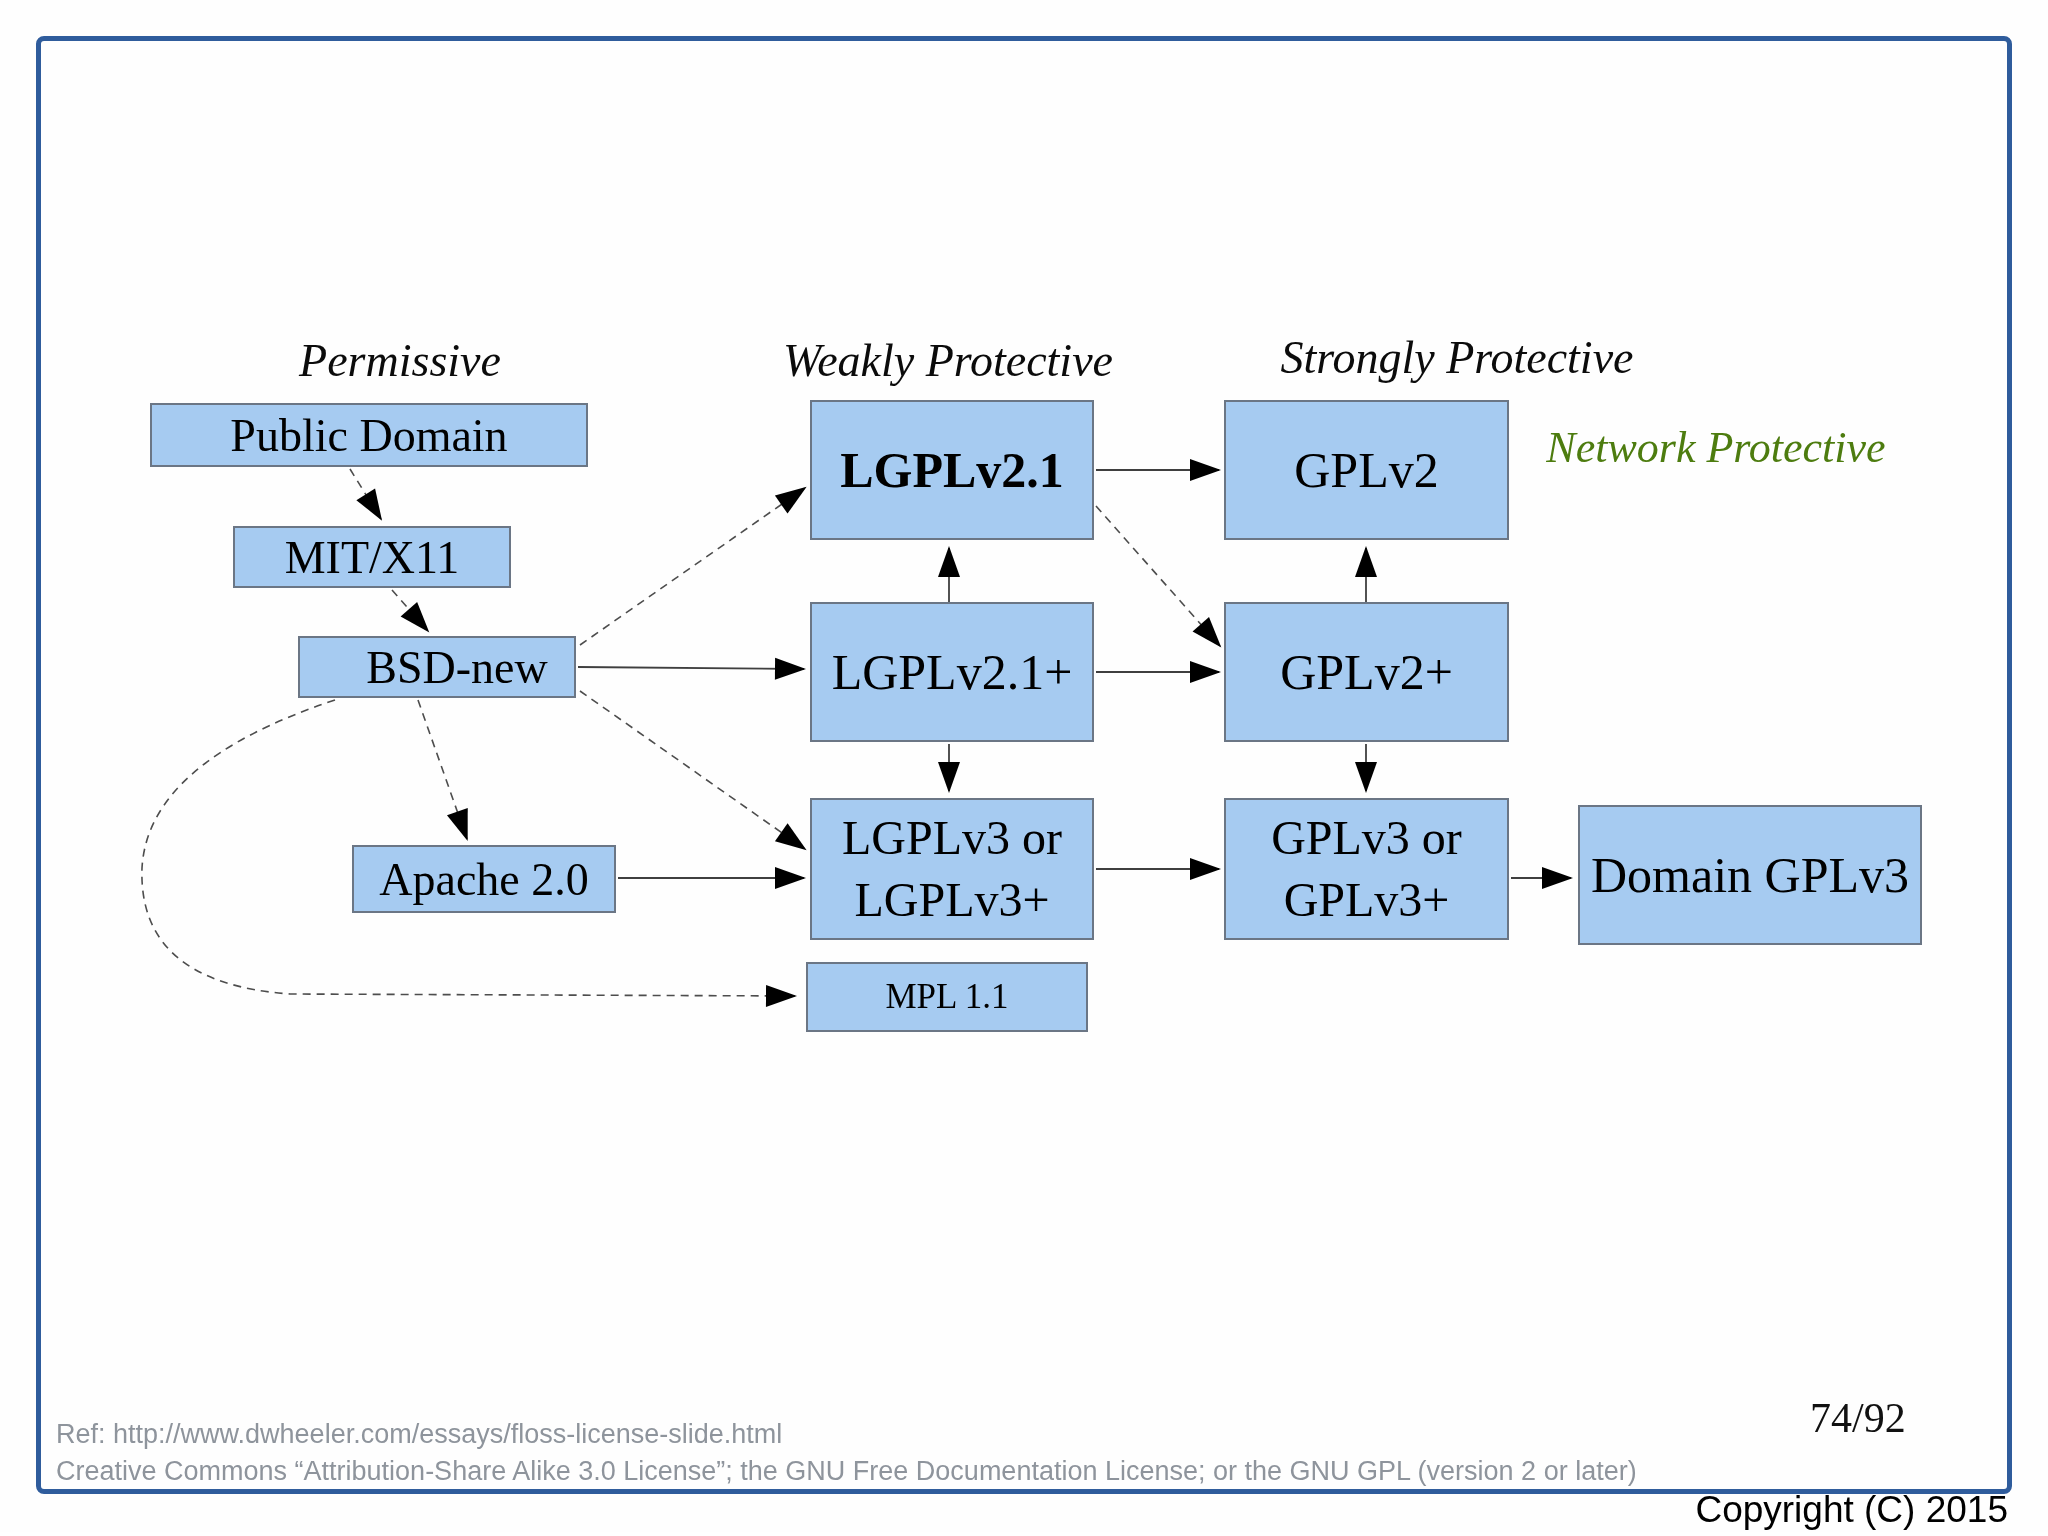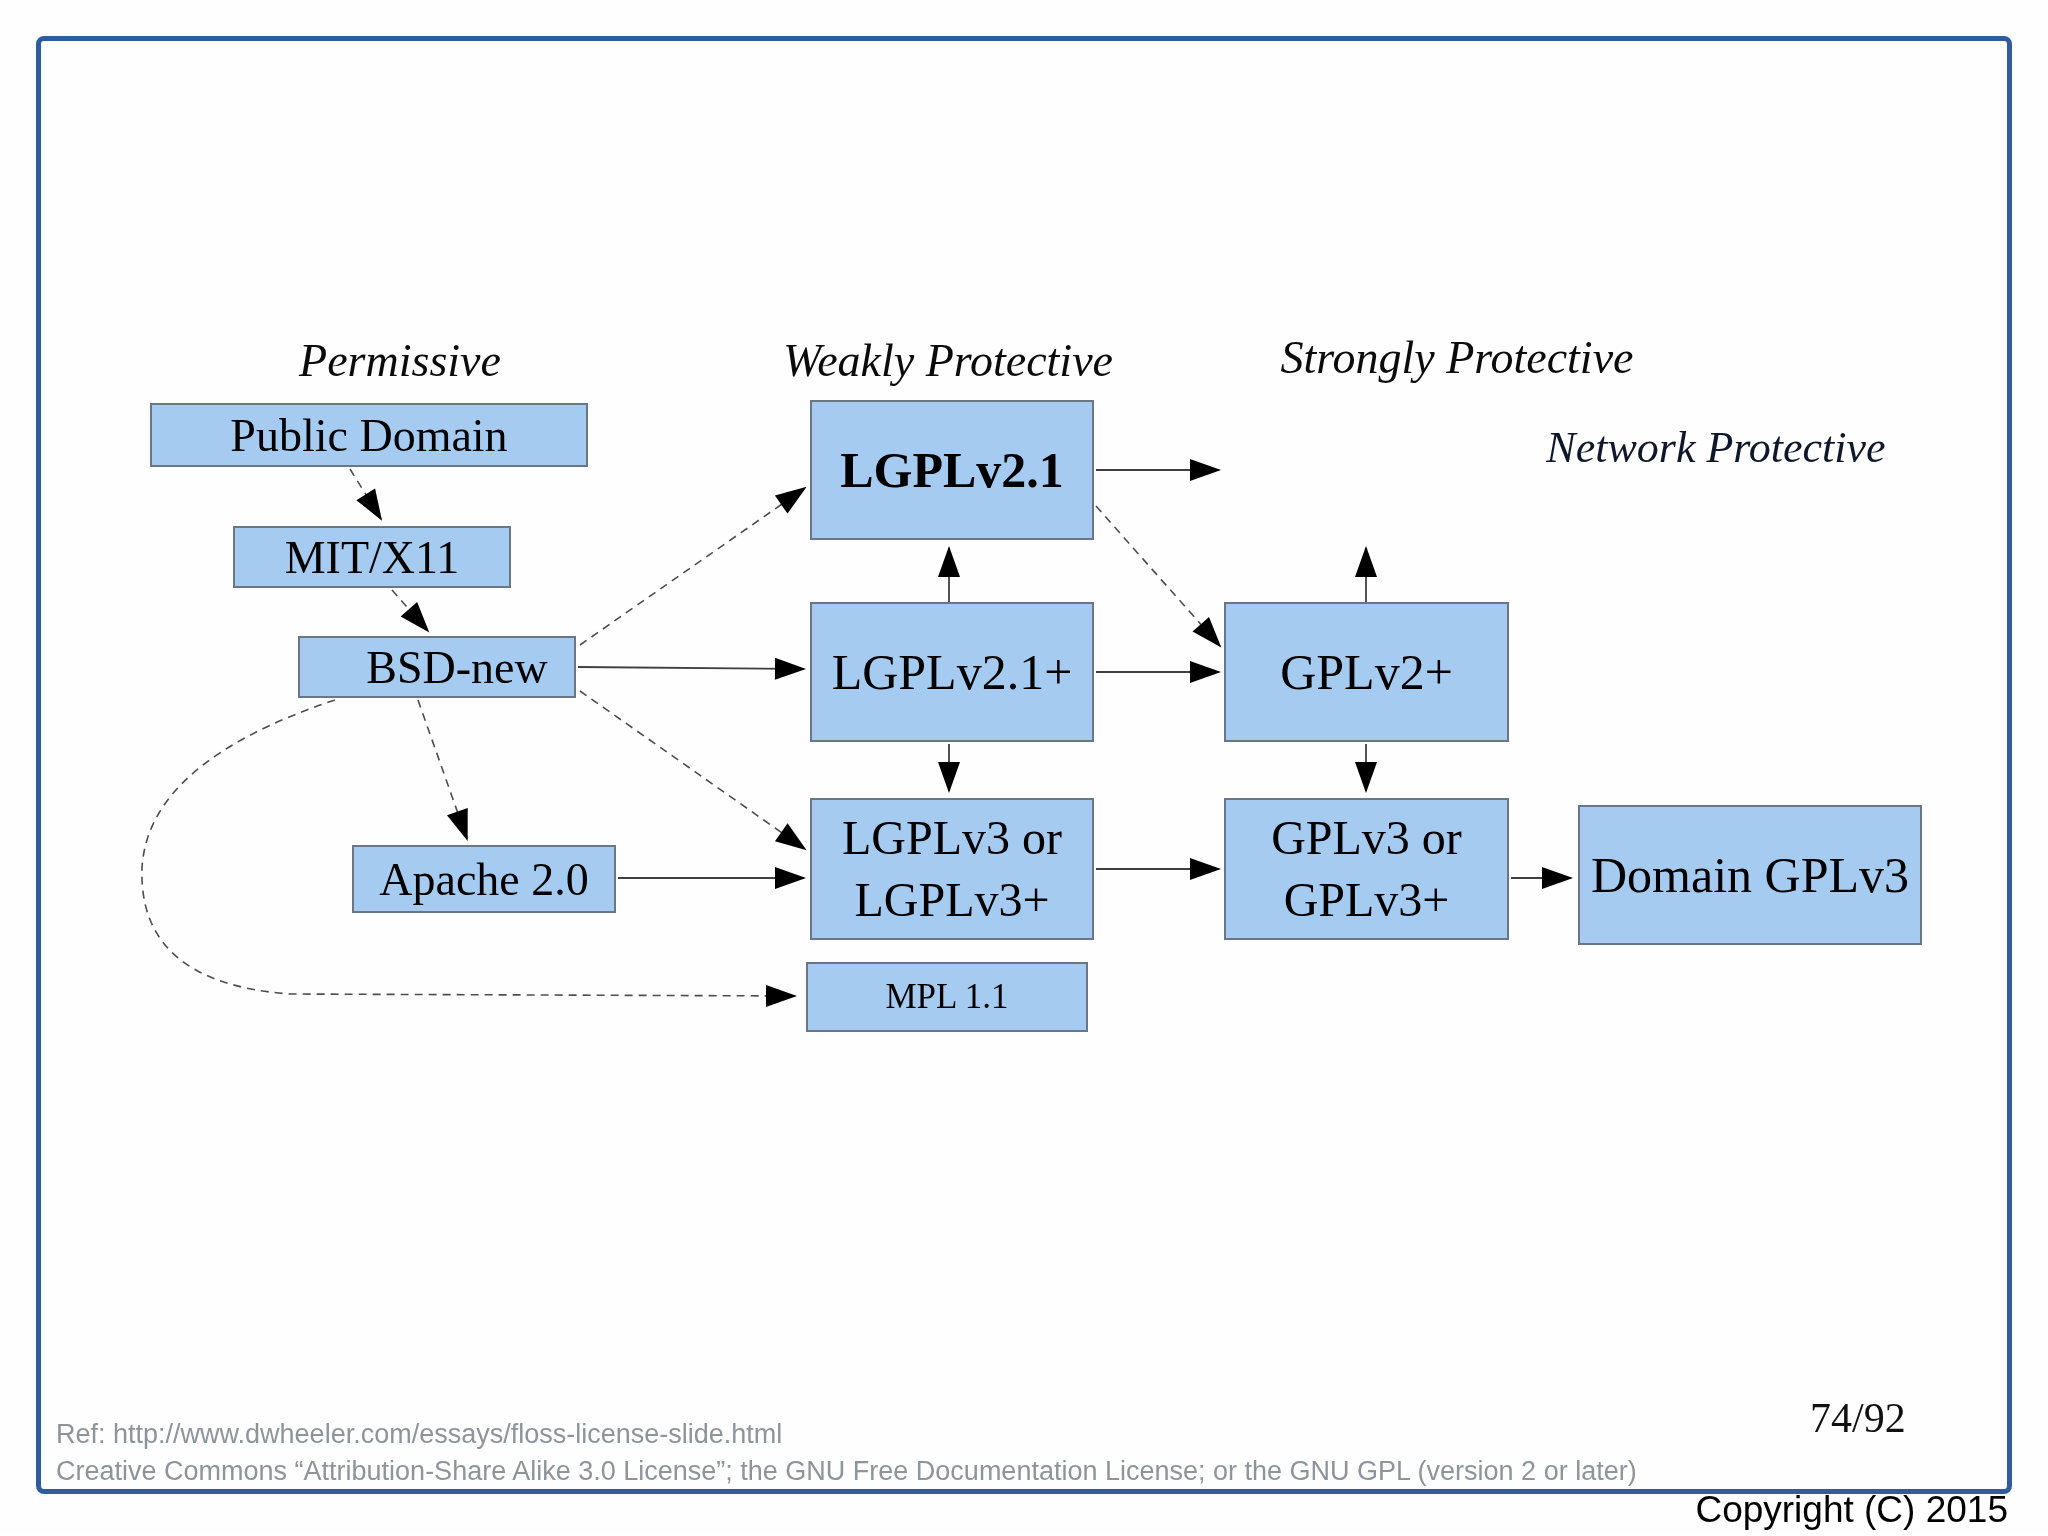--- a/index.html
+++ b/index.html
@@ -10,21 +10,21 @@
   .slide-border{
     position:absolute;left:36px;top:36px;width:1966px;height:1448px;
     border:5px solid #2f5c9c;border-radius:8px;background:transparent;
   }
   .hdr{
     position:absolute;transform:translateX(-50%);
     font-style:italic;font-size:46px;color:#0b0b0b;white-space:nowrap;
   }
   .hdr-2line{
     position:absolute;transform:translateX(-50%);
-    font-style:italic;font-size:44px;line-height:71px;color:#0f172a;
+    font-style:italic;font-size:44px;line-height:71px;color:#4d7c0f;
     text-align:center;white-space:nowrap;
   }
   .node{
     position:absolute;background:#a6cbf1;border:2px solid #6b7685;
     box-sizing:border-box;display:flex;align-items:center;justify-content:center;
     color:#000;text-align:center;
   }
   .node .ln{display:block;}
   .f44{font-size:35px;}
   .f46{font-size:46px;}
@@ -113,20 +113,23 @@
 
   <div class="node two f48" style="left:810px;top:798px;width:284px;height:142px;">
     <span class="ln">LGPLv3 or</span>
     <span class="ln">LGPLv3+</span>
   </div>
 
   <div class="node f44" style="left:806px;top:962px;width:282px;height:70px;">
     <span>MPL 1.1</span>
   </div>
 
+  <div class="node f50" style="left:1224px;top:400px;width:285px;height:140px;">
+    <span>GPLv2</span>
+  </div>
 
   <div class="node f50" style="left:1224px;top:602px;width:285px;height:140px;">
     <span>GPLv2+</span>
   </div>
 
   <div class="node two f48" style="left:1224px;top:798px;width:285px;height:142px;">
     <span class="ln">GPLv3 or</span>
     <span class="ln">GPLv3+</span>
   </div>
 

